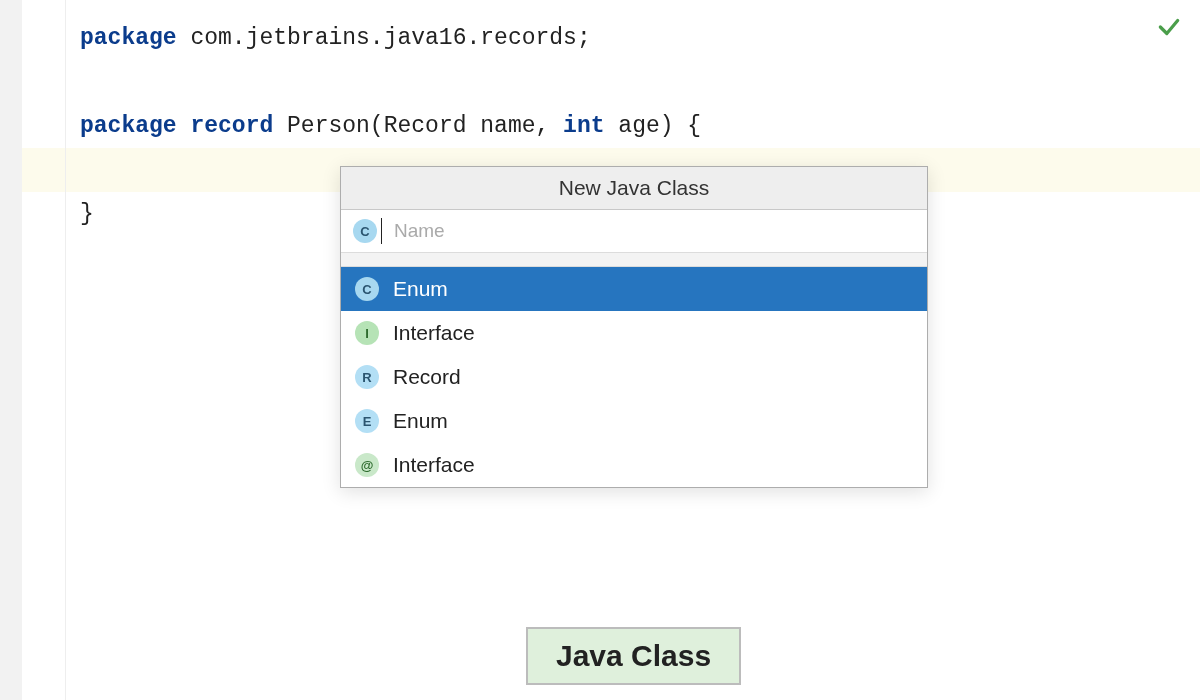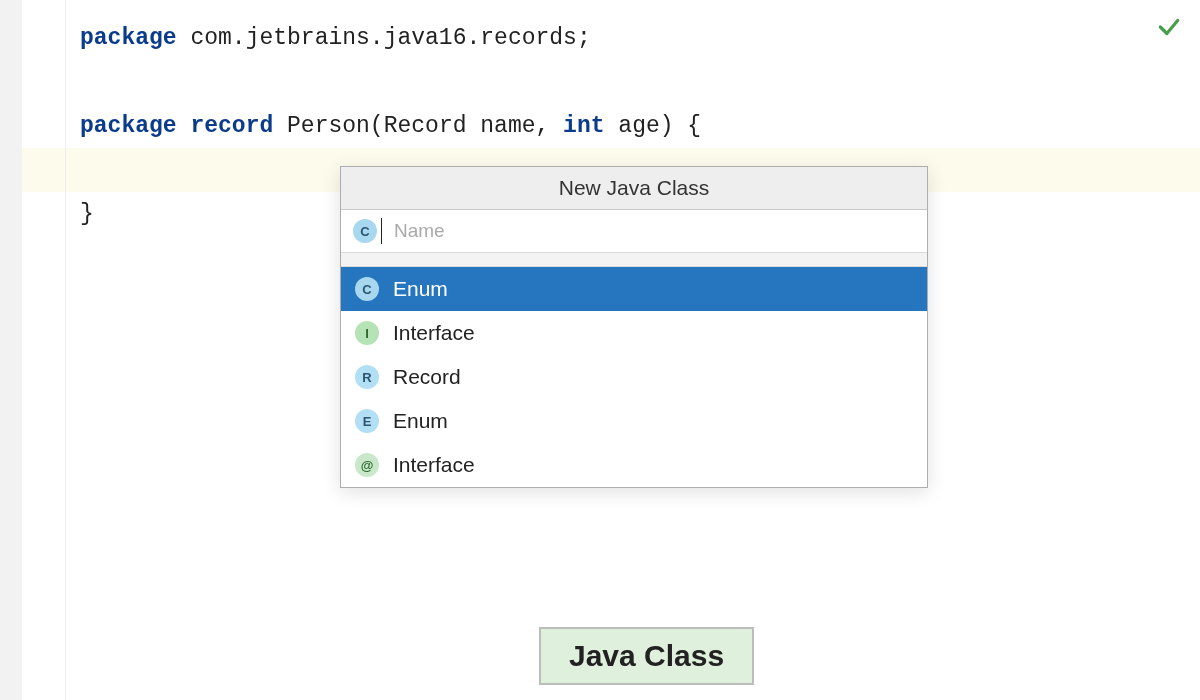--- a/index.html
+++ b/index.html
@@ -146,21 +146,21 @@
       color: #ffffff;
     }
     .dialog-item.selected .type-icon.icon-c {
       background: #a7d8f0;
       color: #2b5570;
     }
 
     
     .tooltip-badge {
       position: absolute;
-      left: 473px;
+      left: 460px;
       top: 627px;
       background: #dff0dc;
       border: 2px solid #bcbcbc;
       padding: 10px 28px;
       font-size: 30px;
       font-weight: bold;
       color: #222;
     }
   </style>
 </head>

